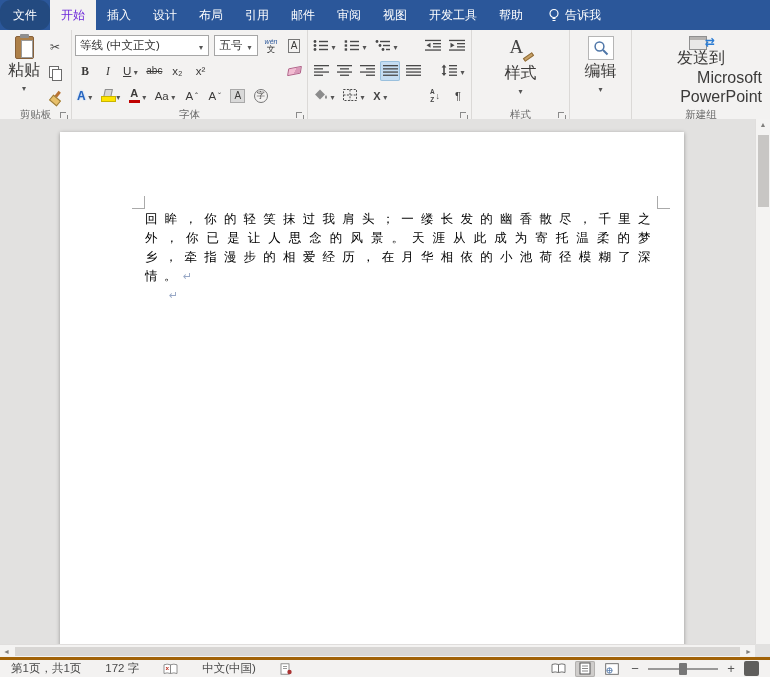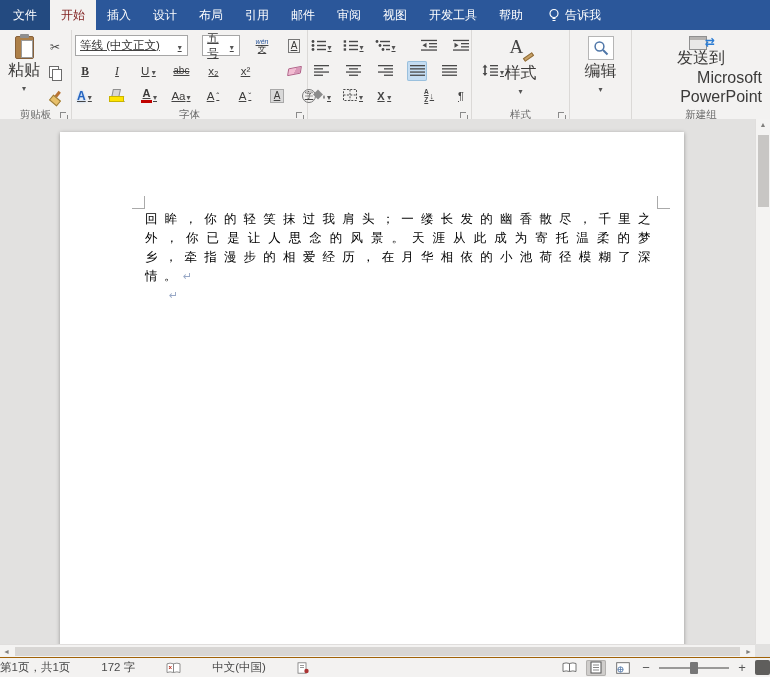--- a/index.html
+++ b/index.html
@@ -3,39 +3,39 @@
 <meta charset="utf-8">
 <style>
 *{margin:0;padding:0;box-sizing:border-box;}
 html,body{width:770px;height:677px;}
 body{position:relative;overflow:hidden;background:#fff;font-family:"Liberation Sans","DejaVu Sans",sans-serif;}
 button{background:none;border:none;font:inherit;color:inherit;cursor:default;}
 
 
 .tabbar{height:30px;background:#2b579a;display:flex;align-items:stretch;color:#fff;font-size:12px;}
 .tab{display:flex;align-items:center;padding:0 11px;white-space:nowrap;}
-.tab.file{background:#234a80;padding:0 13px;}
-.tab.active{background:#f3f2f1;color:#7f1d1d;}
+.tab.file{background:#234a80;padding:0 13px;border-radius:11px;}
+.tab.active{background:#f3f2f1;color:#6d28d9;}
 .tellme{display:flex;align-items:center;gap:5px;padding:0 10px;margin-left:4px;}
 
 
 .ribbon{position:relative;height:95px;background:#f3f2f1;border-bottom:1px solid #d0cecc;display:flex;font-size:11px;color:#444;}
 .rgroup{position:relative;border-right:1px solid #dbd9d7;padding:3px 3px 15px 3px;}
 .glabel{position:absolute;left:0;right:0;bottom:2px;text-align:center;font-size:10.5px;color:#6a6a6a;}
 .launcher{position:absolute;right:2px;bottom:3px;width:9px;height:9px;}
 .launcher::before{content:"";position:absolute;left:0;top:0;width:5px;height:5px;border-left:1px solid #8a8a8a;border-top:1px solid #8a8a8a;}
 .launcher::after{content:"";position:absolute;right:1px;bottom:1px;width:4px;height:4px;border-right:1px solid #8a8a8a;border-bottom:1px solid #8a8a8a;}
 .sb{height:20px;min-width:20px;display:flex;align-items:center;justify-content:center;gap:1px;border-radius:2px;font-size:11.5px;color:#3b3a39;padding:0 2px;}
 .sb.toggled{background:#c5ddf2;box-shadow:inset 0 0 0 1px #9ac0dd;}
 .dd{width:7px;display:inline-block;text-align:center;}
 .dd::after{content:"▾";font-size:8px;color:#555;}
 .bigbtn{display:flex;flex-direction:column;align-items:center;gap:2px;padding:3px 5px;border-radius:2px;}
 .blabel{font-size:16px;color:#3b3a39;line-height:1.15;text-align:right;}
 .caret::after{content:"▾";font-size:8px;color:#555;}
-.frow{display:flex;align-items:center;height:25px;gap:12px;text-decoration:underline;}
+.frow{display:flex;align-items:center;height:25px;gap:3px;}
 
 
 .g-clip{width:72px;}
 .clipwrap{display:flex;}
 .clipcol{display:flex;flex-direction:column;gap:5px;padding-top:4px;}
 .paste-ic{position:relative;width:19px;height:23px;}
 .paste-ic .board{position:absolute;inset:0;background:#ad8049;border:1px solid #86603a;border-radius:2px;}
 .paste-ic .clip{position:absolute;top:-2px;left:5px;width:9px;height:4px;background:#8f8f8f;border-radius:1px;z-index:2;}
 .paste-ic .paper{position:absolute;left:6px;top:4px;width:12px;height:18px;background:#fff;border:1px solid #9a9a9a;z-index:1;}
 .scissors{font-family:"DejaVu Sans",sans-serif;font-size:12px;color:#444;}
@@ -113,21 +113,21 @@
 .misspell{text-decoration:underline wavy #e0302a;text-decoration-skip-ink:none;text-underline-offset:3px;}
 
 .vscroll{position:absolute;top:0;right:0;width:15px;bottom:13px;background:#f4f3f2;border-left:1px solid #e0dedd;}
 .varrow{position:absolute;top:2px;left:0;right:0;text-align:center;font-size:7px;color:#807f7d;}
 .vthumb{position:absolute;top:16px;left:2px;width:11px;height:72px;background:#c8c6c4;}
 .hscroll{position:absolute;left:0;right:15px;bottom:0;height:13px;background:#f4f3f2;border-top:1px solid #e0dedd;display:flex;align-items:center;}
 .harrow{font-size:7px;color:#807f7d;padding:0 3px;}
 .hthumb{flex:1;height:9px;background:#d8d6d4;margin:0 2px;}
 
 
-.statusbar{position:absolute;left:0;bottom:0;width:770px;height:20px;background:#f3f2f1;border-top:1px solid #a16207;display:flex;align-items:center;padding:0 0;gap:31px;font-size:11.5px;color:#4a4a4a;}
+.statusbar{position:absolute;left:0;bottom:0;width:770px;height:20px;background:#f3f2f1;border-top:3px solid #a16207;display:flex;align-items:center;padding:0 11px;gap:24px;font-size:11.5px;color:#4a4a4a;}
 .sright{margin-left:auto;display:flex;align-items:center;gap:7px;}
 .vw{width:20px;height:16px;display:flex;align-items:center;justify-content:center;border-radius:2px;}
 .vw.selected{background:#cfcdcb;box-shadow:inset 0 0 0 1px #b3b1af;}
 .zbtn{font-size:13px;color:#555;width:12px;text-align:center;}
 .ztrack{position:relative;width:70px;height:2px;background:#9a9998;}
 .ztick{position:absolute;left:34px;top:-3px;width:1px;height:8px;background:#9a9998;}
 .zthumb{position:absolute;left:31px;top:-5px;width:8px;height:12px;background:#777;border-radius:1px;}
 .corner-badge{width:15px;height:15px;background:#5f5e5c;border-radius:2px;}
 </style>
 </head>

